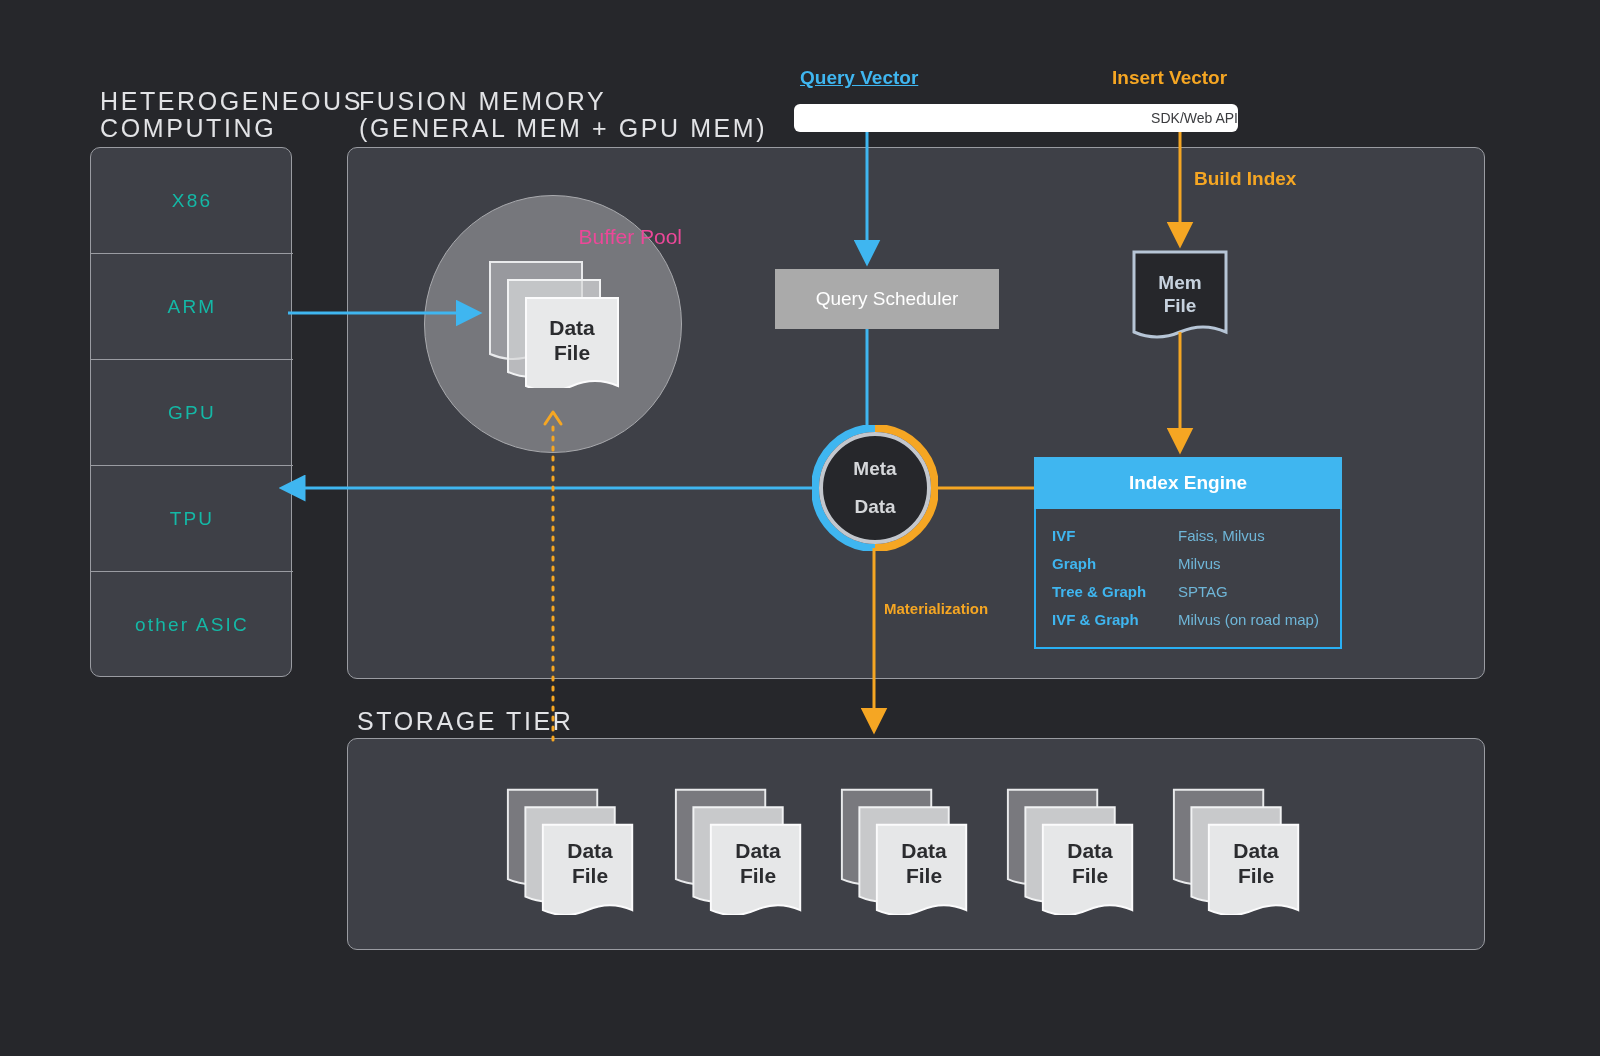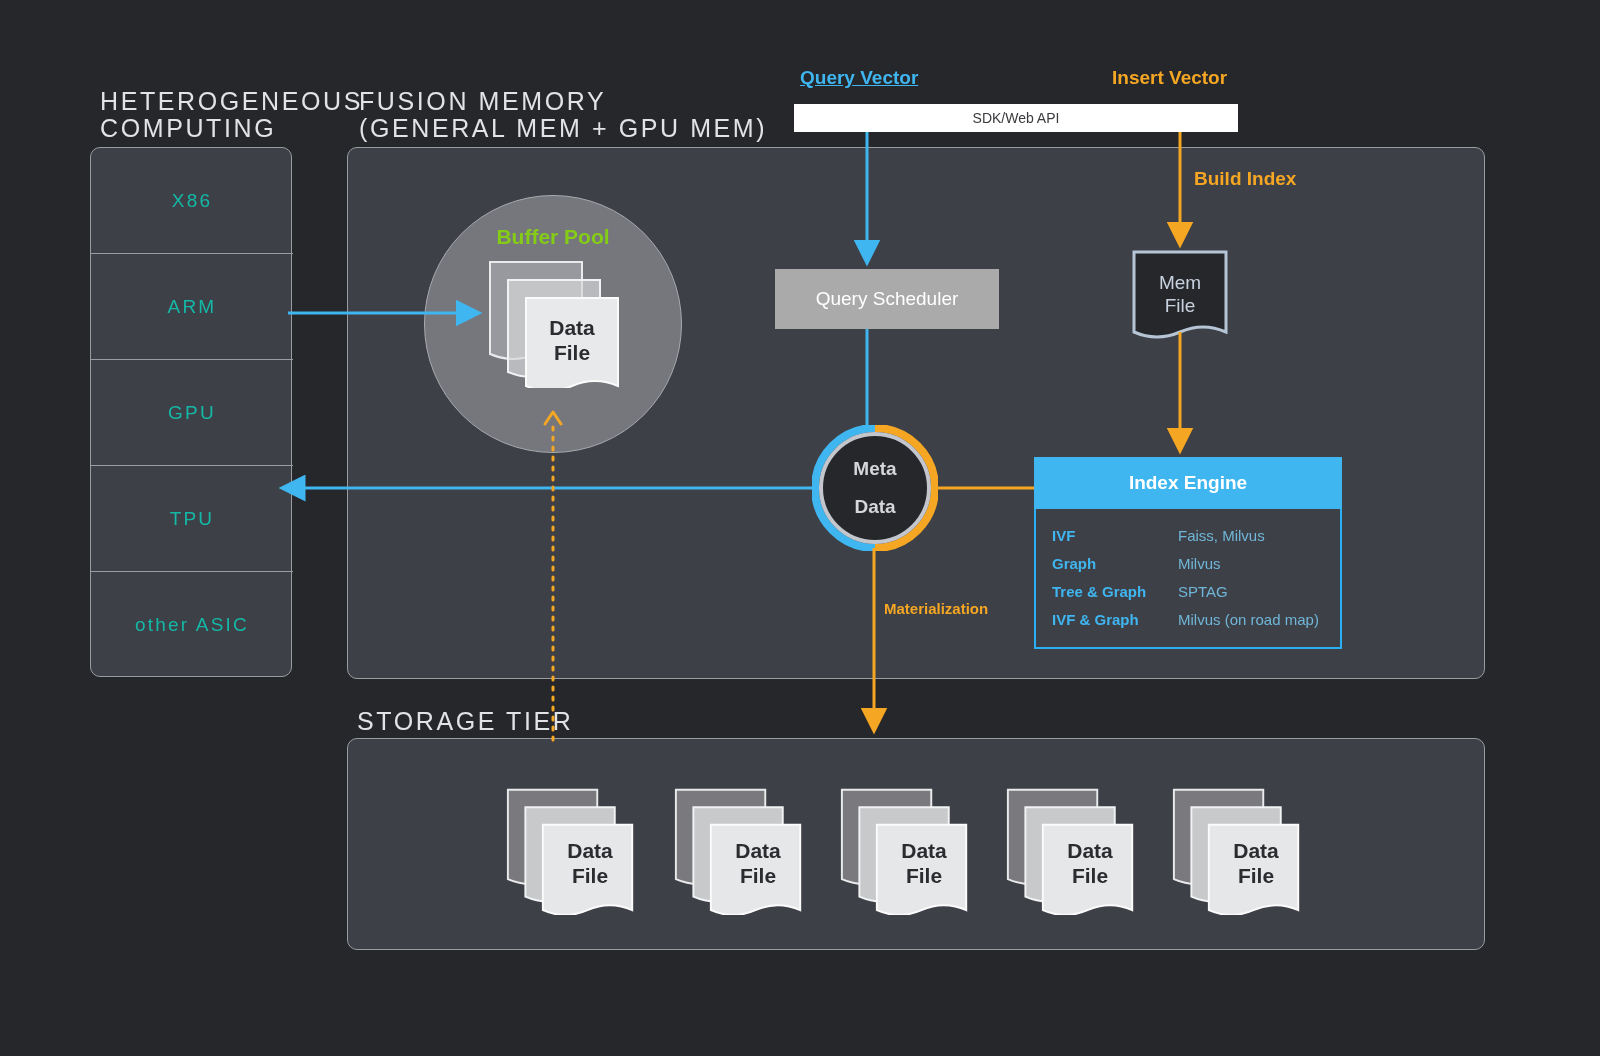--- a/index.html
+++ b/index.html
@@ -69,46 +69,47 @@
   
   #buffer-pool {
     left: 424px; top: 195px; width: 258px; height: 258px;
     border-radius: 50%;
     background: #76777c;
     border: 1px solid #a9aaae;
     box-sizing: border-box;
   }
   #buffer-pool-label {
     left: 424px; top: 225px; width: 258px;
-    text-align: center;
-    color: #84cc16;
+    text-align: right;
+    color: #ec4899;
     font-size: 21px;
-    font-weight: bold;
+    font-weight: normal;
   }
 
   
   .df-wrap { position: absolute; }
   .df-label {
     position: absolute;
     color: #2b2c2f;
     font-weight: bold;
     text-align: center;
     line-height: 1.18;
     pointer-events: none;
   }
 
   
   #sdk-bar {
     left: 794px; top: 104px; width: 444px; height: 28px;
     background: #ffffff;
     display: flex;
     align-items: center;
-    justify-content: center;
+    justify-content: flex-end;
     color: #3a3b3e;
     font-size: 14px;
+    border-radius: 6px;
   }
 
   
   .flow-label { font-size: 19px; font-weight: bold; }
   .lbl-blue { color: #3fb6f0; }
   .lbl-orange { color: #f5a623; }
 
   
   #query-scheduler {
     left: 755px; top: 269px; width: 224px; height: 60px;
@@ -142,21 +143,21 @@
   
   #mem-file { left: 1132px; top: 250px; width: 96px; height: 96px; }
   #mem-file-label {
     left: 1132px; top: 255px; width: 96px; height: 80px;
     display: flex;
     flex-direction: column;
     align-items: center;
     justify-content: center;
     color: #c7d2de;
     font-size: 19px;
-    font-weight: normal;
+    font-weight: bold;
     line-height: 1.2;
     pointer-events: none;
   }
 
   
   #index-engine {
     left: 1034px; top: 457px; width: 308px; height: 192px;
   }
   #ie-header {
     position: absolute;

